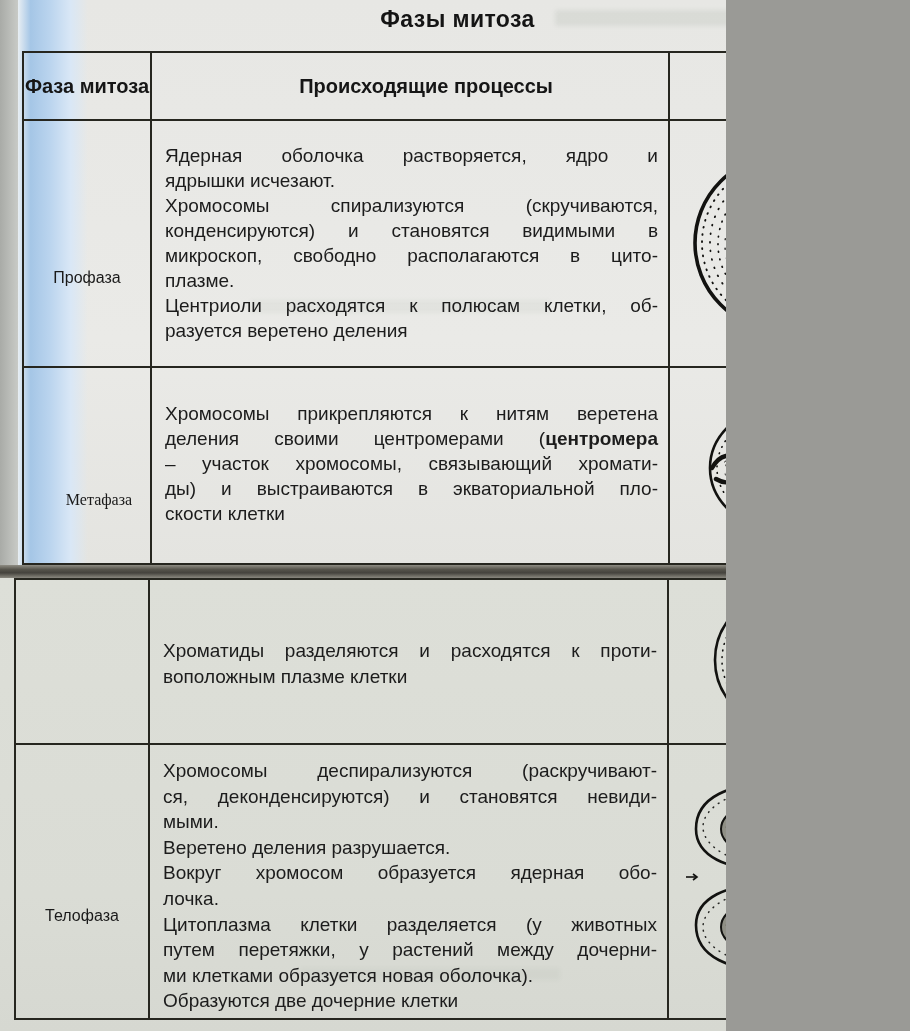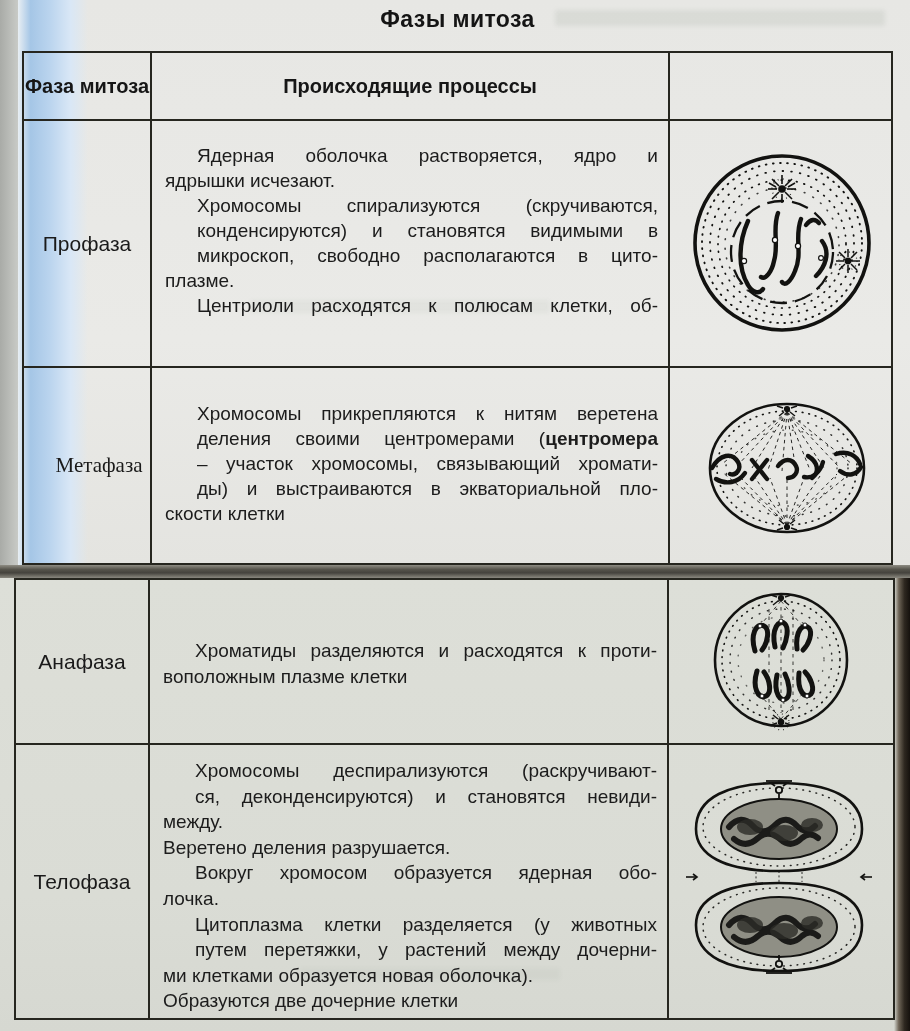--- a/index.html
+++ b/index.html
@@ -1,17 +1,17 @@
 <!DOCTYPE html>
 <html lang="ru"><head>
 <meta charset="utf-8">
 <style>
   html,body{margin:0;padding:0;background:#9a9a96;}
   #canvas{
-    position:relative;width:910px;height:1031px;overflow:hidden;
+    position:relative;width:726px;height:1031px;overflow:hidden;
     font-family:"Liberation Sans","DejaVu Sans",sans-serif;
     color:#1b1b1b;background:#6d28d9;
   }
   
   .scan-top{
     position:absolute;left:0;top:0;width:910px;height:565px;
     background:linear-gradient(180deg,#e7e7e4 0%,#eaeae7 60%,#e4e4e0 100%);
   }
   .scan-bottom{
     position:absolute;left:0;top:578px;width:910px;height:453px;
@@ -36,27 +36,27 @@
   
   .tbl{position:absolute;border:2px solid #26261f;box-sizing:border-box;}
   .tbl-upper{left:22px;top:51px;width:871px;height:514px;}
   .tbl-lower{left:14px;top:578px;width:881px;height:442px;}
   .vline,.hline{position:absolute;background:#26261f;}
   .vline{width:2px;top:0;bottom:0;}
   .hline{height:2px;left:0;right:0;}
   .cell{position:absolute;box-sizing:border-box;}
   .c-center{display:flex;align-items:center;justify-content:center;}
   .head{font-weight:bold;font-size:20px;line-height:25px;color:#161616;}
-  .phase-label{font-size:21px;color:#1a1a1a;}
+  .phase-label{font-size:16px;color:#1a1a1a;margin-top:34px;}
 
   
   .proc{font-size:19px;line-height:25px;color:#1c1c1c;}
   .proc-lower{line-height:25.6px;}
   .tline{white-space:normal;}
-  .tline.just{text-align:justify;text-align-last:justify;margin-left:32px;}
+  .tline.just{text-align:justify;text-align-last:justify;}
   .tline b{font-weight:bold;}
 
   
   .figcell{display:block;}
   .figwrap{position:absolute;}
   svg{display:block;}
   .ink{stroke:#121210;fill:none;}
 </style>
 </head>
 <body>
@@ -75,35 +75,36 @@
     <div class="tbl tbl-upper">
 
       <div class="vline" style="left:126px;"></div>
       <div class="vline" style="left:644px;"></div>
       <div class="hline" style="top:66px;"></div>
       <div class="hline" style="top:313px;"></div>
 
       <div class="cell c-center head" style="left:0;top:0;width:126px;height:66px;">
         <span>Фаза митоза</span>
       </div>
-      <div class="cell c-center head" style="left:128px;top:0;width:516px;height:66px;">
+      <div class="cell c-center head" style="left:144px;top:0;width:516px;height:66px;">
         <span>Происходящие процессы</span>
       </div>
 
       <div class="cell c-center phase-label" style="left:0;top:68px;width:126px;height:245px;">
         <span>Профаза</span>
       </div>
       <div class="cell proc" style="left:128px;top:68px;width:516px;height:245px;padding:22px 10px 0 13px;">
           <div class="tline just"><span>Ядерная оболочка растворяется, ядро и</span></div>
           <div class="tline"><span>ядрышки исчезают.</span></div>
           <div class="tline just"><span>Хромосомы спирализуются (скручиваются,</span></div>
           <div class="tline just"><span>конденсируются) и становятся видимыми в</span></div>
           <div class="tline just"><span>микроскоп, свободно располагаются в цито-</span></div>
           <div class="tline"><span>плазме.</span></div>
           <div class="tline just"><span>Центриоли расходятся к полюсам клетки, об-</span></div>
+          <div class="tline"><span>разуется веретено деления</span></div>
         </div>
       <div class="cell figcell" style="left:646px;top:68px;width:221px;height:245px;">
         <div class="figwrap" style="left:12px;top:28px;">
 
           <svg width="200" height="190" viewBox="0 0 200 190">
             <circle class="ink" cx="100" cy="94" r="87" stroke-width="3.6"></circle>
             <circle class="ink" cx="100" cy="94" r="80" stroke-width="1.9" stroke-dasharray="0.7 6.5" stroke-linecap="round"></circle>
             <circle class="ink" cx="100" cy="94" r="72" stroke-width="1.8" stroke-dasharray="0.7 8" stroke-linecap="round"></circle>
             <circle class="ink" cx="100" cy="95" r="64" stroke-width="1.7" stroke-dasharray="0.7 7" stroke-linecap="round"></circle>
             <circle class="ink" cx="100" cy="96" r="57" stroke-width="1.6" stroke-dasharray="0.7 9" stroke-linecap="round" opacity=".8"></circle>
@@ -231,23 +232,20 @@
   <section class="scan-bottom">
     <div class="edge-dark"></div>
     <div class="ghost" style="left:300px;top:390px;width:260px;height:12px;opacity:.5;"></div>
 
     <div class="tbl tbl-lower" style="left:14px;top:0;">
 
       <div class="vline" style="left:132px;"></div>
       <div class="vline" style="left:651px;"></div>
       <div class="hline" style="top:163px;"></div>
 
-      <div class="cell c-center phase-label" style="left:0;top:0;width:132px;height:163px;">
-        <span>Анафаза</span>
-      </div>
       <div class="cell proc proc-lower" style="left:134px;top:0;width:517px;height:163px;padding:58px 10px 0 13px;">
           <div class="tline just"><span>Хроматиды разделяются и расходятся к проти-</span></div>
           <div class="tline"><span>воположным плазме клетки</span></div>
         </div>
       <div class="cell figcell" style="left:653px;top:0;width:224px;height:163px;">
         <div class="figwrap" style="left:40px;top:7px;">
 
           <svg width="145" height="148" viewBox="0 0 145 148">
             <circle class="ink" cx="72" cy="73" r="66" stroke-width="2.6"></circle>
             <circle class="ink" cx="72" cy="73" r="59" stroke-width="1.6" stroke-dasharray="0.7 6" stroke-linecap="round"></circle>
@@ -300,21 +298,21 @@
           </svg>
         </div>
       </div>
 
       <div class="cell c-center phase-label" style="left:0;top:165px;width:132px;height:273px;">
         <span>Телофаза</span>
       </div>
       <div class="cell proc proc-lower" style="left:134px;top:165px;width:517px;height:273px;padding:13px 10px 0 13px;">
           <div class="tline just"><span>Хромосомы деспирализуются (раскручивают-</span></div>
           <div class="tline just"><span>ся, деконденсируются) и становятся невиди-</span></div>
-          <div class="tline"><span>между.</span></div>
+          <div class="tline"><span>мыми.</span></div>
           <div class="tline"><span>Веретено деления разрушается.</span></div>
           <div class="tline just"><span>Вокруг хромосом образуется ядерная обо-</span></div>
           <div class="tline"><span>лочка.</span></div>
           <div class="tline just"><span>Цитоплазма клетки разделяется (у животных</span></div>
           <div class="tline just"><span>путем перетяжки, у растений между дочерни-</span></div>
           <div class="tline"><span>ми клетками образуется новая оболочка).</span></div>
           <div class="tline"><span>Образуются две дочерние клетки</span></div>
         </div>
       <div class="cell figcell" style="left:653px;top:165px;width:224px;height:273px;">
         <div class="figwrap" style="left:15px;top:32px;">

